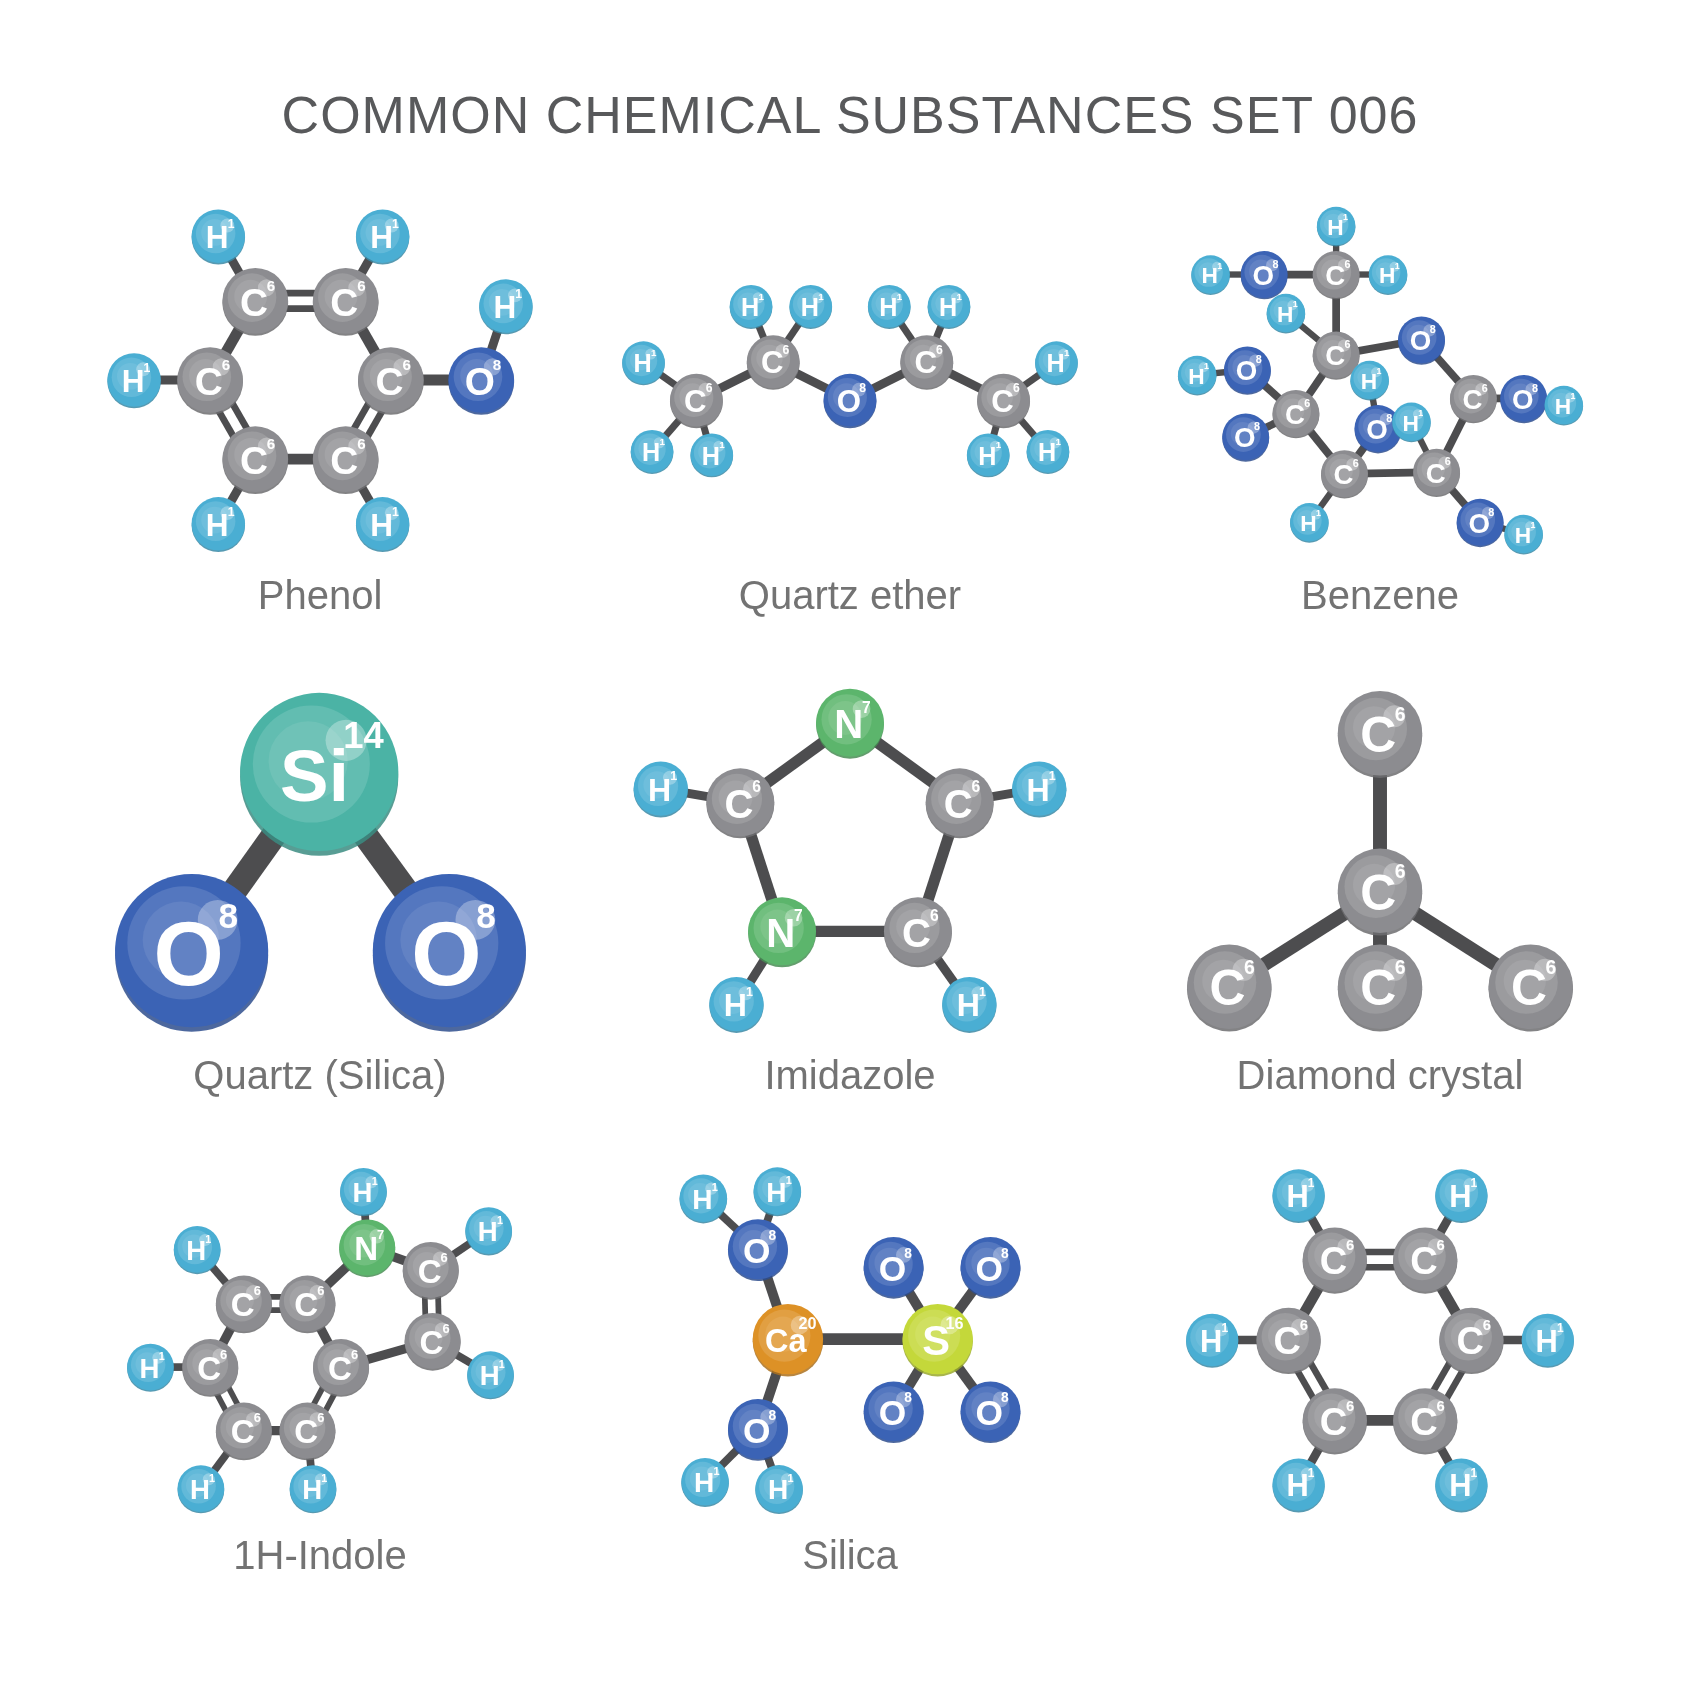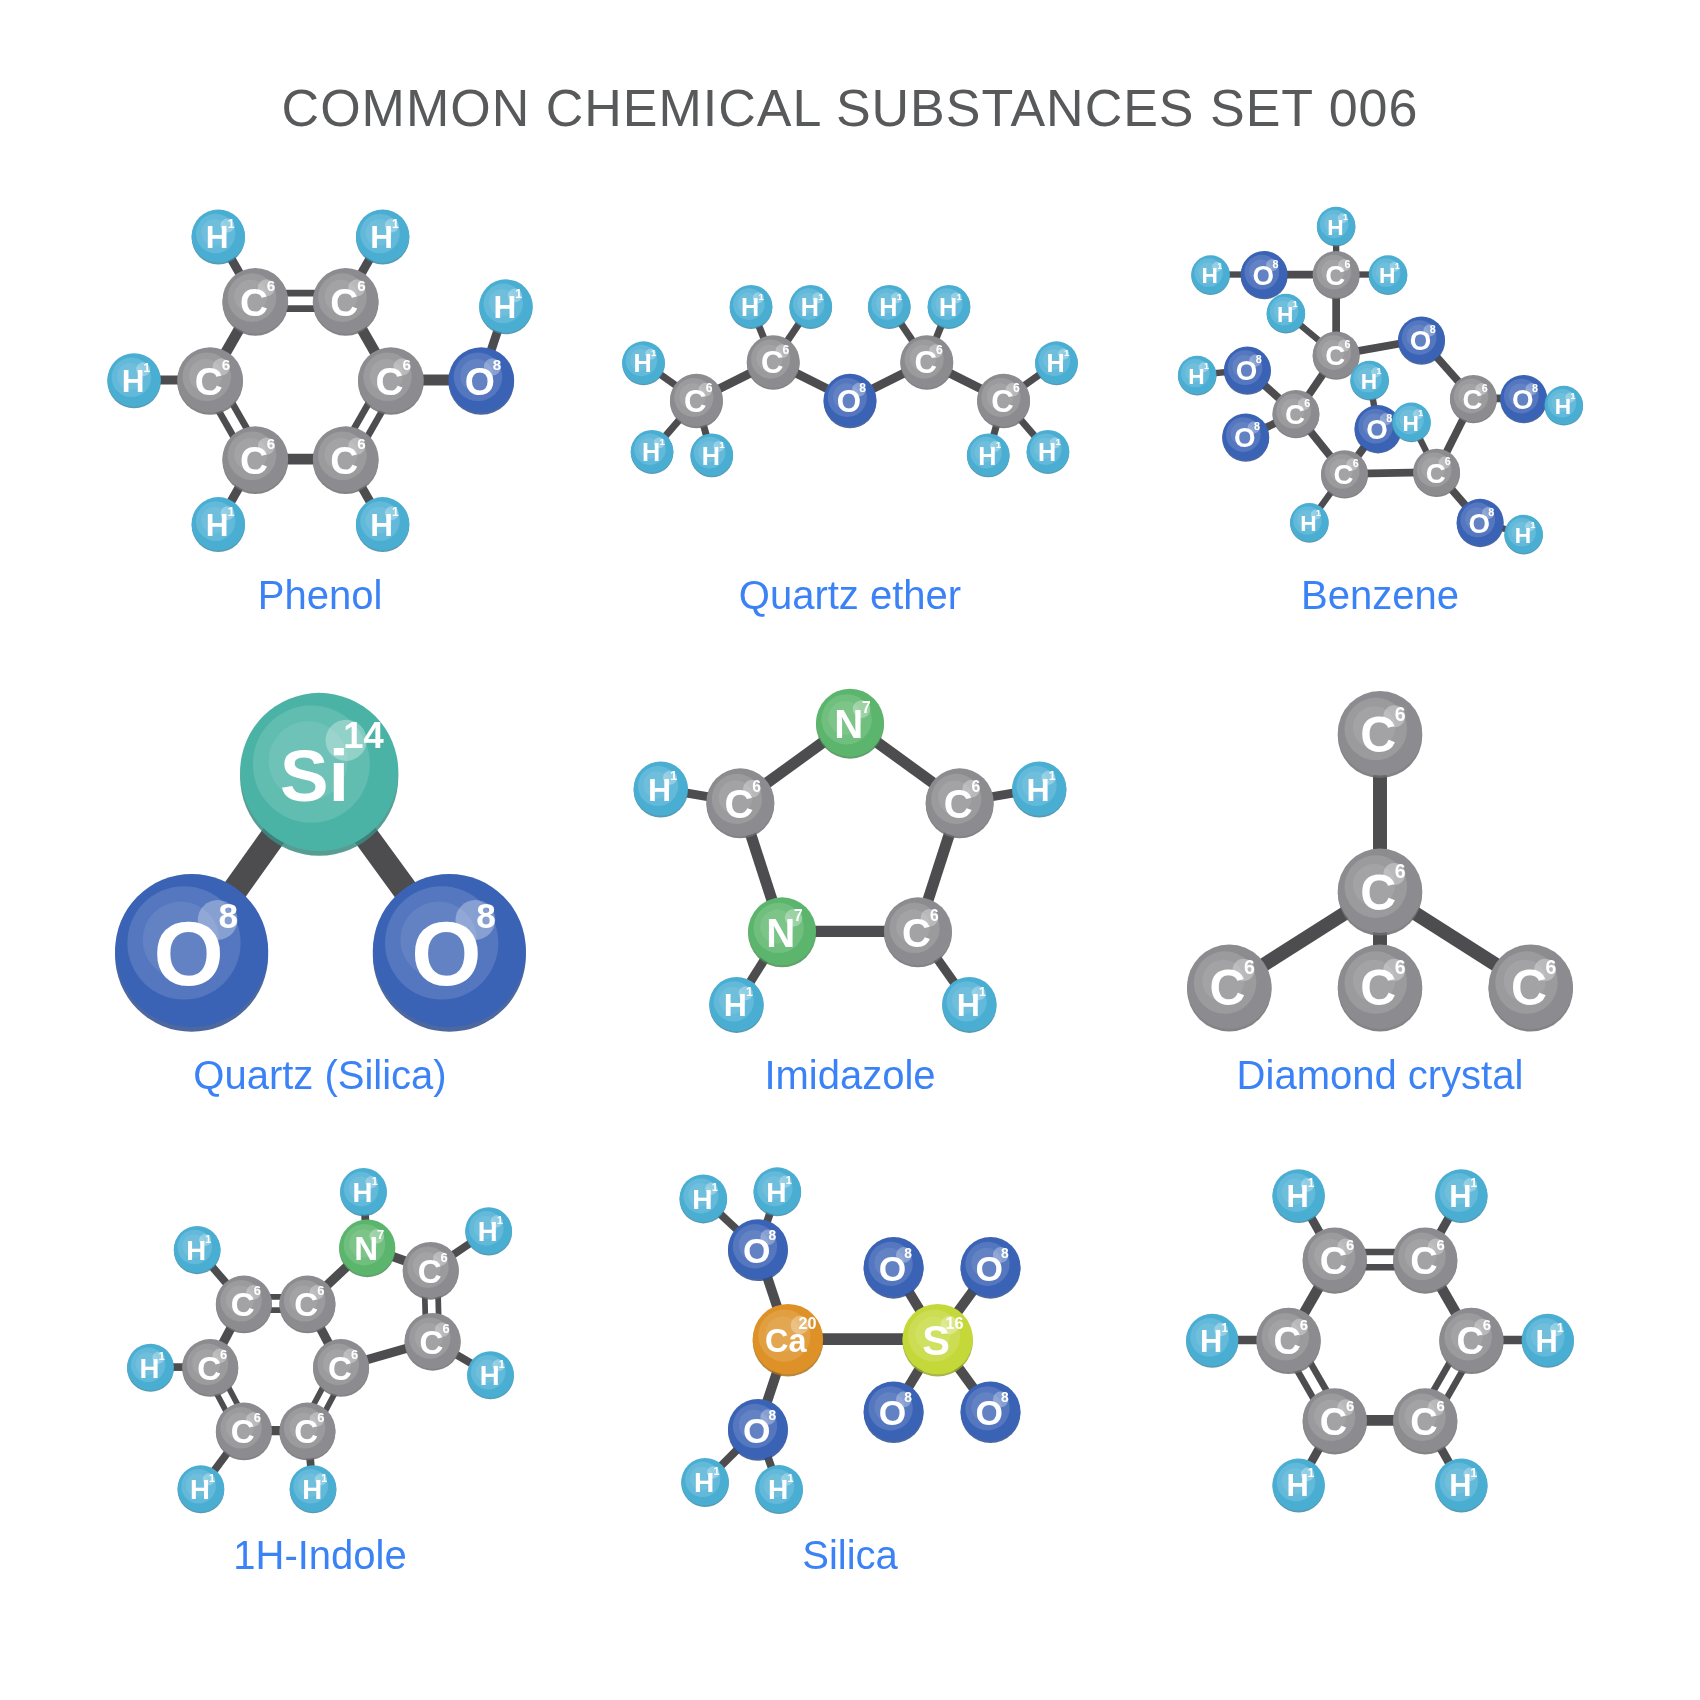--- a/index.html
+++ b/index.html
@@ -1,30 +1,30 @@
 <!DOCTYPE html>
 <html><head>
 <meta charset="utf-8">
 <style>
   html,body{margin:0;padding:0;background:#ffffff;}
   body{width:1700px;height:1700px;font-family:"Liberation Sans",sans-serif;-webkit-font-smoothing:antialiased;}
   #page{position:relative;width:1700px;height:1700px;background:#fff;overflow:hidden;}
 
   #title{
-    position:absolute;top:78px;left:0;width:1700px;text-align:center;
+    position:absolute;top:85px;left:0;width:1700px;text-align:center;
     font-size:52px;letter-spacing:1px;color:#58595b;font-weight:400;
     font-family:"Liberation Sans",sans-serif;
   }
 
   .grid{position:absolute;top:185px;left:55px;width:1590px;
         display:grid;grid-template-columns:repeat(3,530px);grid-template-rows:repeat(3,480px);}
   .cell{position:relative;display:flex;flex-direction:column;align-items:center;justify-content:flex-start;}
   .canvaswrap{width:530px;height:390px;display:flex;align-items:center;justify-content:center;}
   .caption{
-    font-size:40px;color:#3b82f6;font-weight:400;
+    font-size:40px;color:#737373;font-weight:400;
     font-family:"Liberation Sans",sans-serif;line-height:1;
   }
   svg{display:block;overflow:visible;}
   .bond{stroke:#4d4d4f;stroke-linecap:butt;}
   .atomlabel{fill:#ffffff;font-family:"Liberation Sans",sans-serif;font-weight:bold;text-anchor:middle;dominant-baseline:central;}
   .atomnum{fill:#ffffff;font-family:"Liberation Sans",sans-serif;font-weight:bold;text-anchor:middle;dominant-baseline:central;}
 </style>
 </head>
 <body>
 

